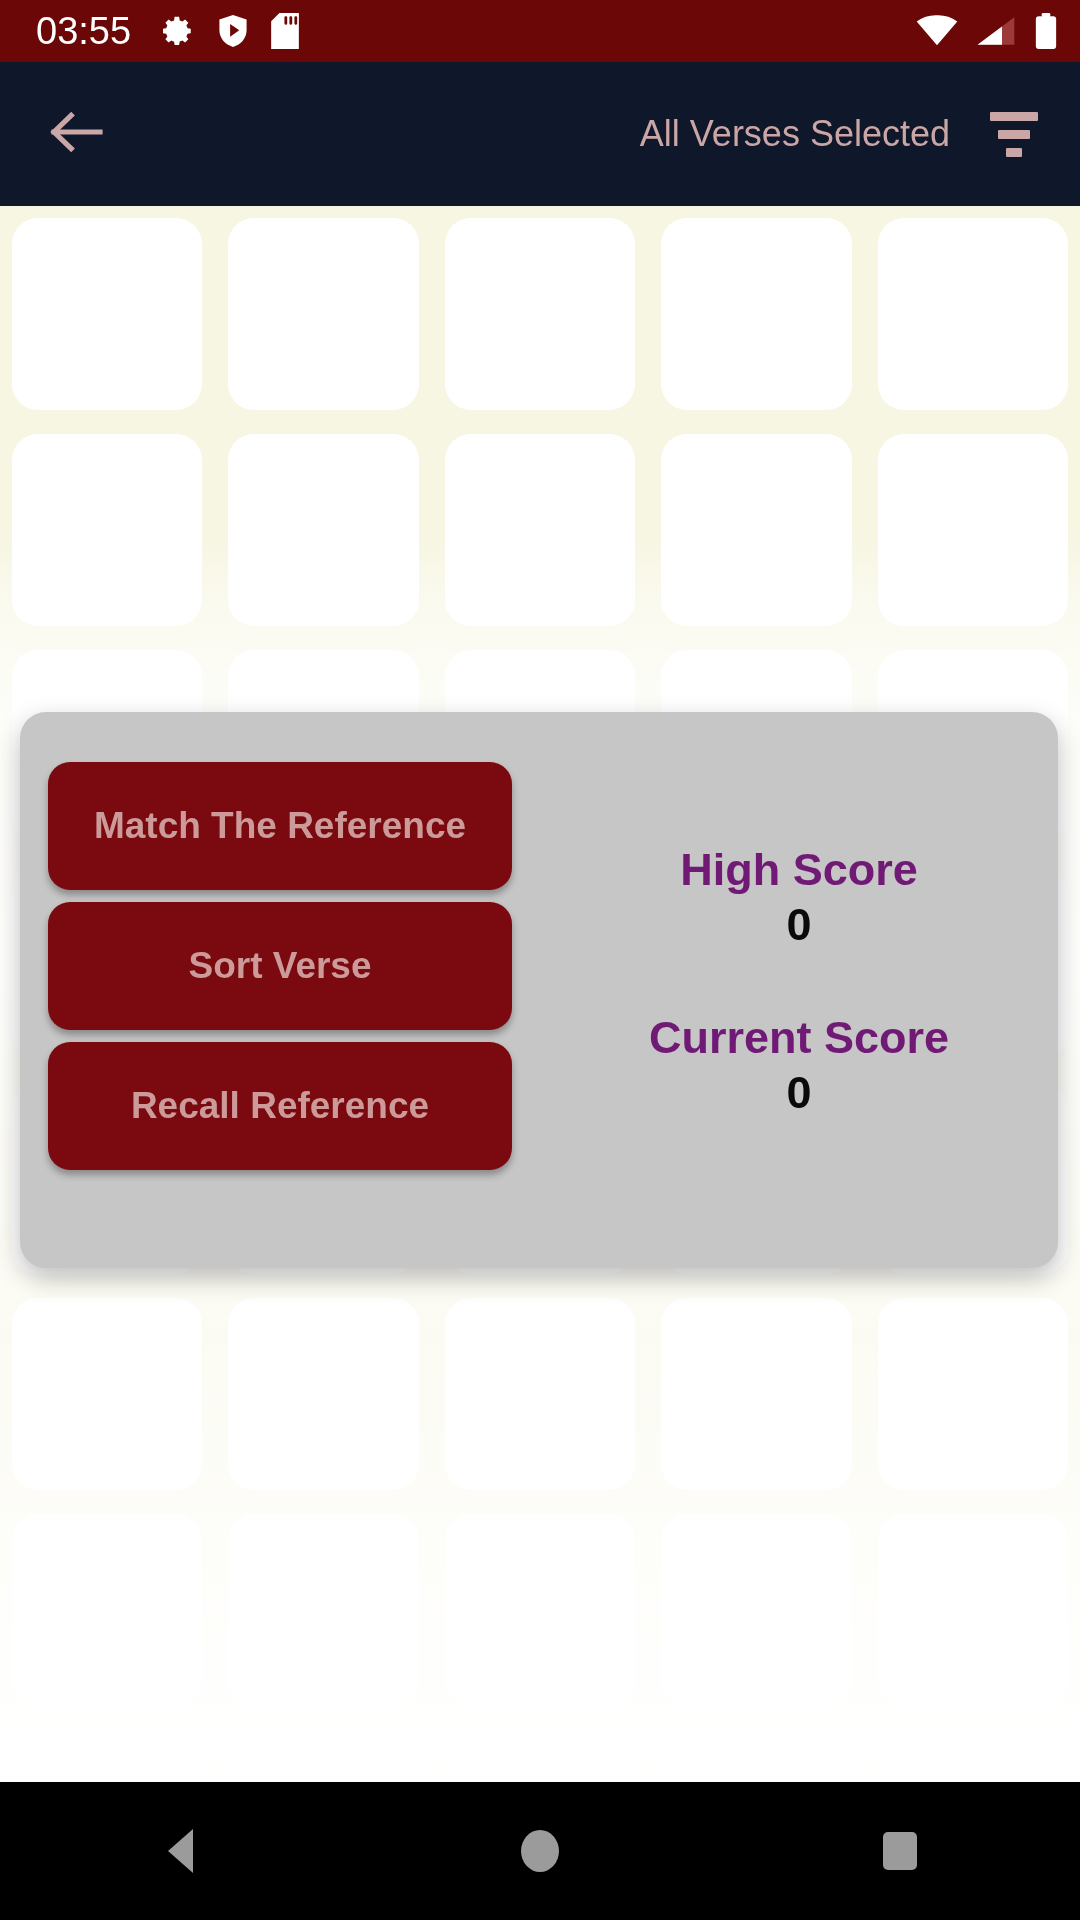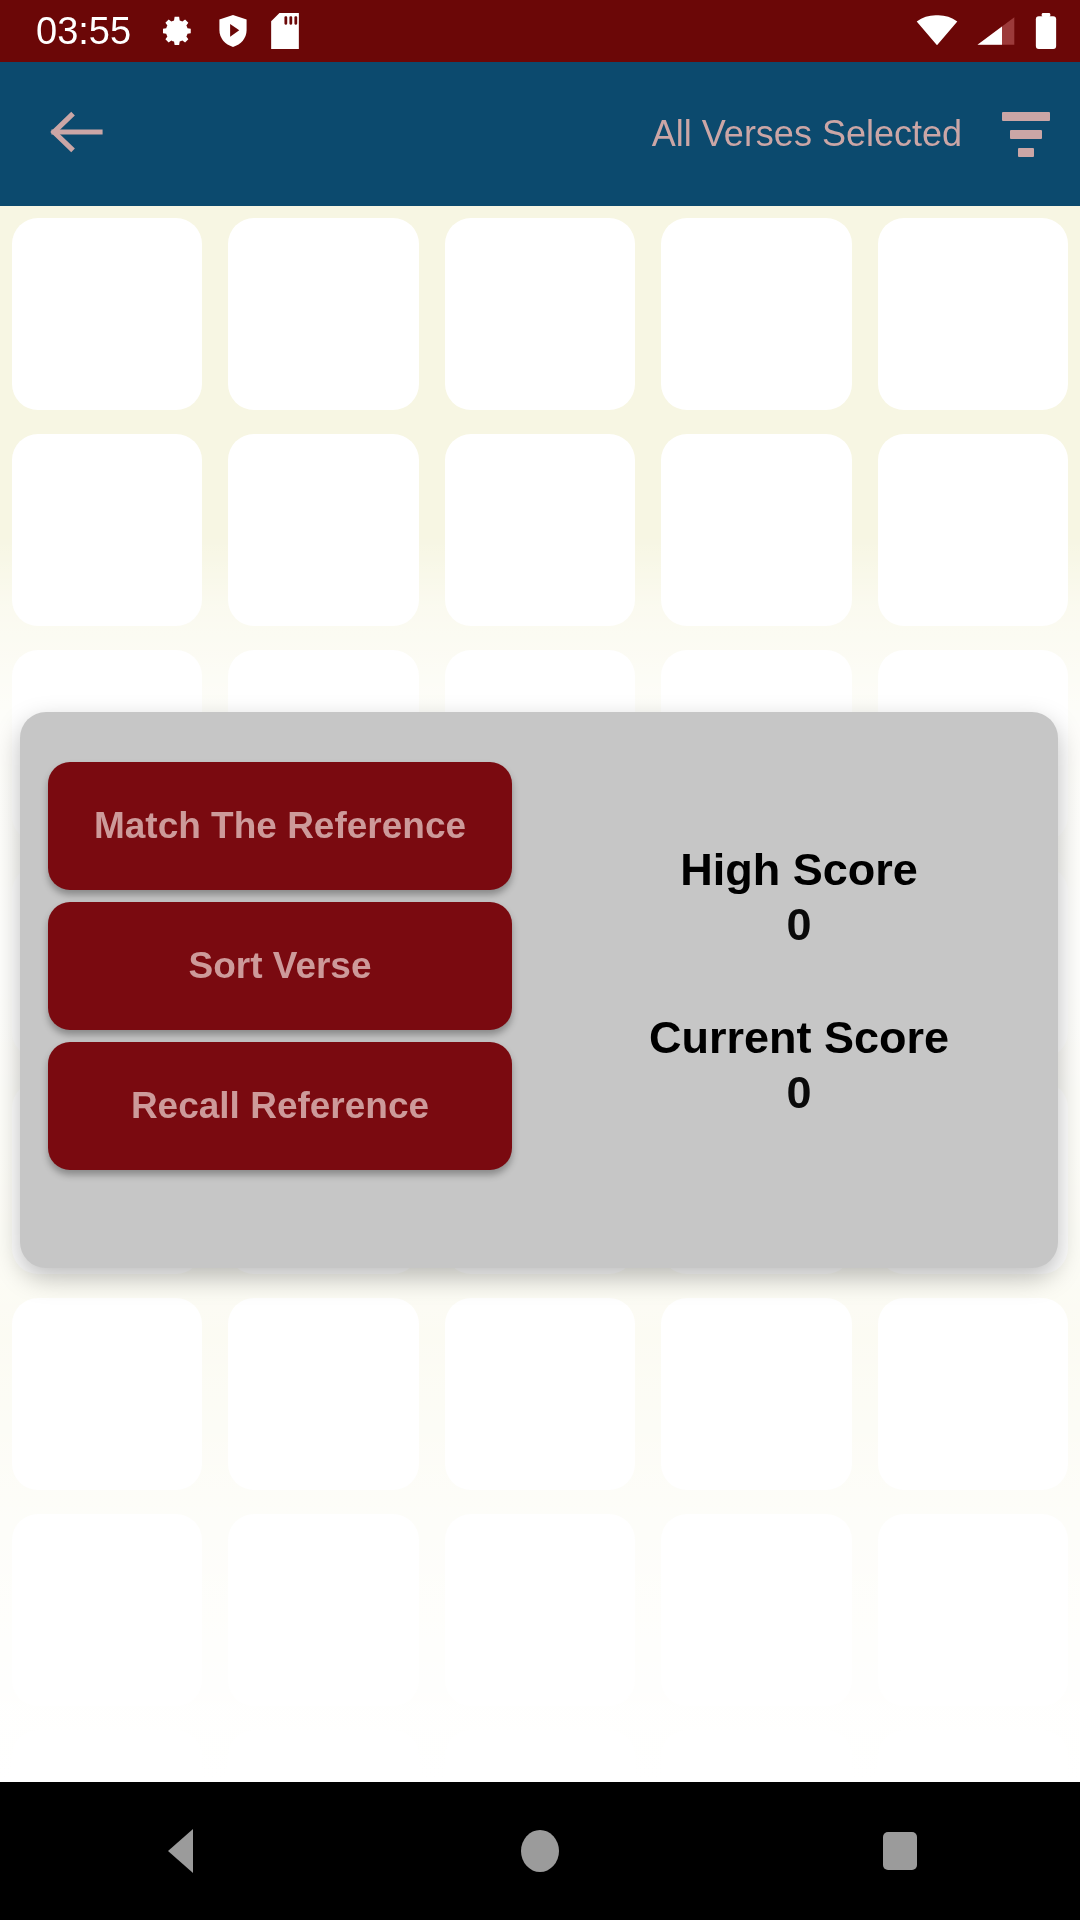--- a/index.html
+++ b/index.html
@@ -49,25 +49,25 @@
     gap: 18px;
   }
   .sicon { display: block; }
 
   
   #app-bar {
     position: absolute;
     top: 62px; left: 0;
     width: 1080px;
     height: 144px;
-    background: #0c4a6e;
-    display: flex;
-    align-items: center;
-    box-sizing: border-box;
-    padding: 0 16px 0 40px;
+    background: #0f172a;
+    display: flex;
+    align-items: center;
+    box-sizing: border-box;
+    padding: 0 28px 0 40px;
     z-index: 39;
   }
   #back-button {
     width: 72px;
     height: 72px;
     display: flex;
     align-items: center;
     justify-content: center;
     cursor: pointer;
   }
@@ -186,21 +186,21 @@
     flex: 1;
     display: flex;
     flex-direction: column;
     align-items: center;
     justify-content: center;
     gap: 0;
     padding-bottom: 16px;
     box-sizing: border-box;
   }
   .score-label {
-    color: #000000;
+    color: #701a75;
     font-size: 45px;
     font-weight: bold;
     line-height: 1.22;
     text-align: center;
   }
   .score-value {
     color: #0a0a0a;
     font-size: 45px;
     font-weight: bold;
     line-height: 1.22;

